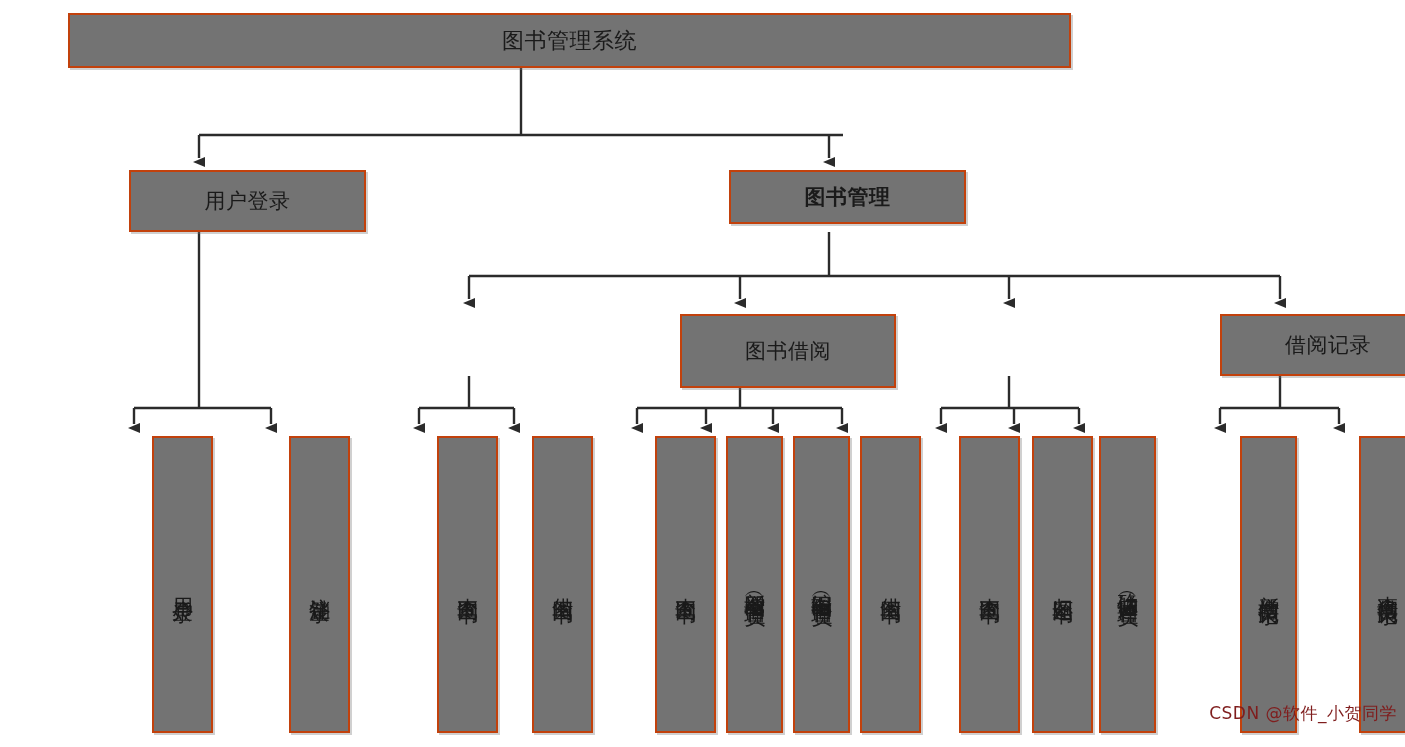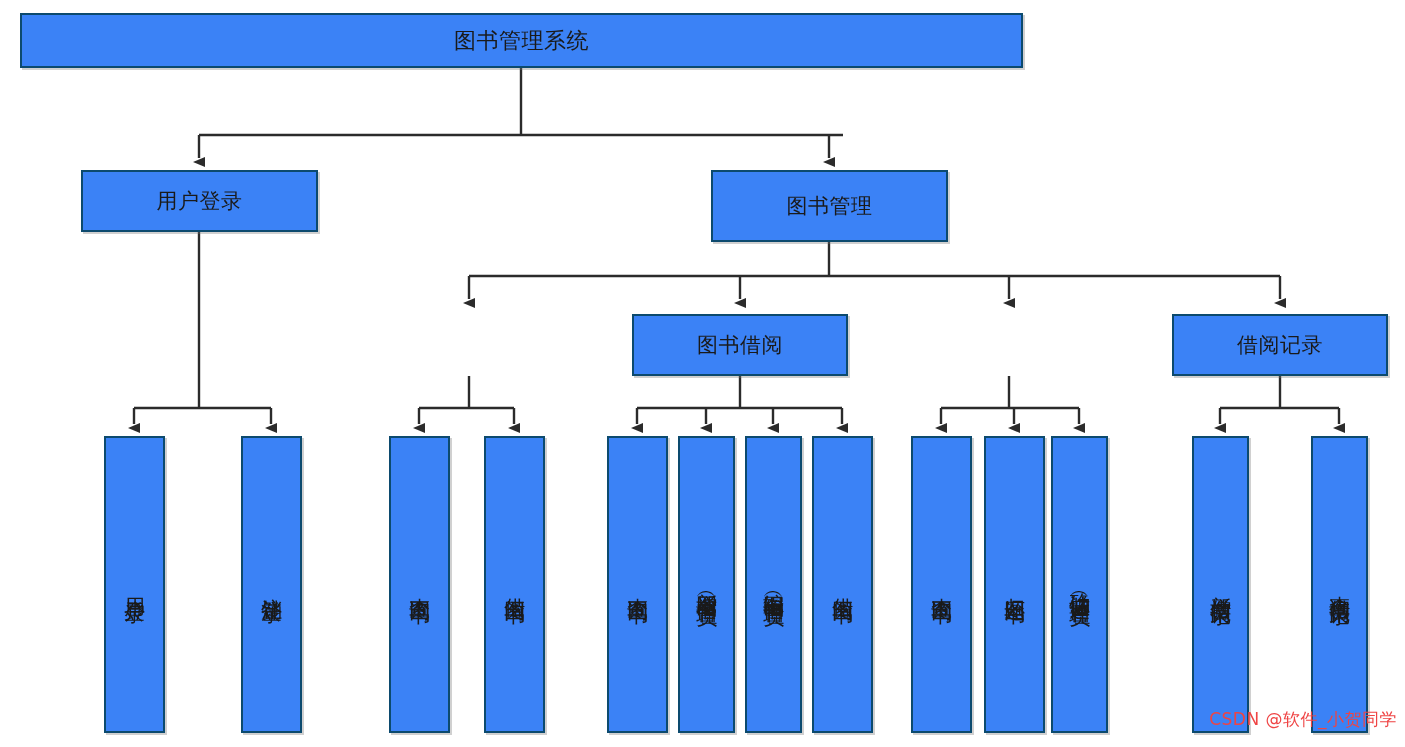--- a/index.html
+++ b/index.html
@@ -19,27 +19,28 @@
     position: absolute;
     left: 0;
     top: 0;
     width: 1405px;
     height: 747px;
     pointer-events: none;
   }
   .node {
     position: absolute;
     box-sizing: border-box;
-    background: #3b82f6;
-    border: 2px solid #0c4a6e;
+    background: #737373;
+    border: 2px solid #c2410c;
     box-shadow: 2px 2px 0 rgba(120,120,120,0.35);
     display: flex;
     align-items: center;
     justify-content: center;
     color: #1a1a1a;
+    margin-left: 48px;
   }
   .node .label {
     font-size: 21px;
     line-height: 1.15;
     letter-spacing: 0.5px;
     white-space: nowrap;
   }
   .node.vertical {
     align-items: center;
     justify-content: center;
@@ -50,23 +51,23 @@
     font-size: 21px;
     line-height: 1.25;
     letter-spacing: 2px;
     white-space: nowrap;
     max-height: 100%;
   }
   .node.root .label { font-size: 22px; }
   .watermark {
     position: absolute;
     right: 8px;
-    bottom: 16px;
+    bottom: 22px;
     font-size: 17px;
-    color: #ef4444;
+    color: #7f1d1d;
     letter-spacing: 0.5px;
     white-space: nowrap;
     user-select: none;
   }
 </style>
 </head>
 <body>
 
 <div id="canvas">
 
@@ -120,25 +121,25 @@
     </g>
   </svg>
 
   <div class="node root" style="left:20px; top:13px; width:1003px; height:55px;">
     <span class="label">图书管理系统</span>
   </div>
 
   <div class="node" style="left:81px; top:170px; width:237px; height:62px;">
     <span class="label">用户登录</span>
   </div>
-  <div class="node" style="left:711px; top:170px; width:237px; height:72px;">
+  <div class="node" style="left:681px; top:170px; width:237px; height:54px;font-weight:bold;">
     <span class="label">图书管理</span>
   </div>
 
-  <div class="node" style="left:632px; top:314px; width:216px; height:62px;">
+  <div class="node" style="left:632px; top:314px; width:216px; height:74px;">
     <span class="label">图书借阅</span>
   </div>
   <div class="node" style="left:1172px; top:314px; width:216px; height:62px;">
     <span class="label">借阅记录</span>
   </div>
 
   <div class="node vertical" style="left:104px; top:436px; width:61px; height:297px;">
     <span class="label">用户登录</span>
   </div>
   <div class="node vertical" style="left:241px; top:436px; width:61px; height:297px;">

